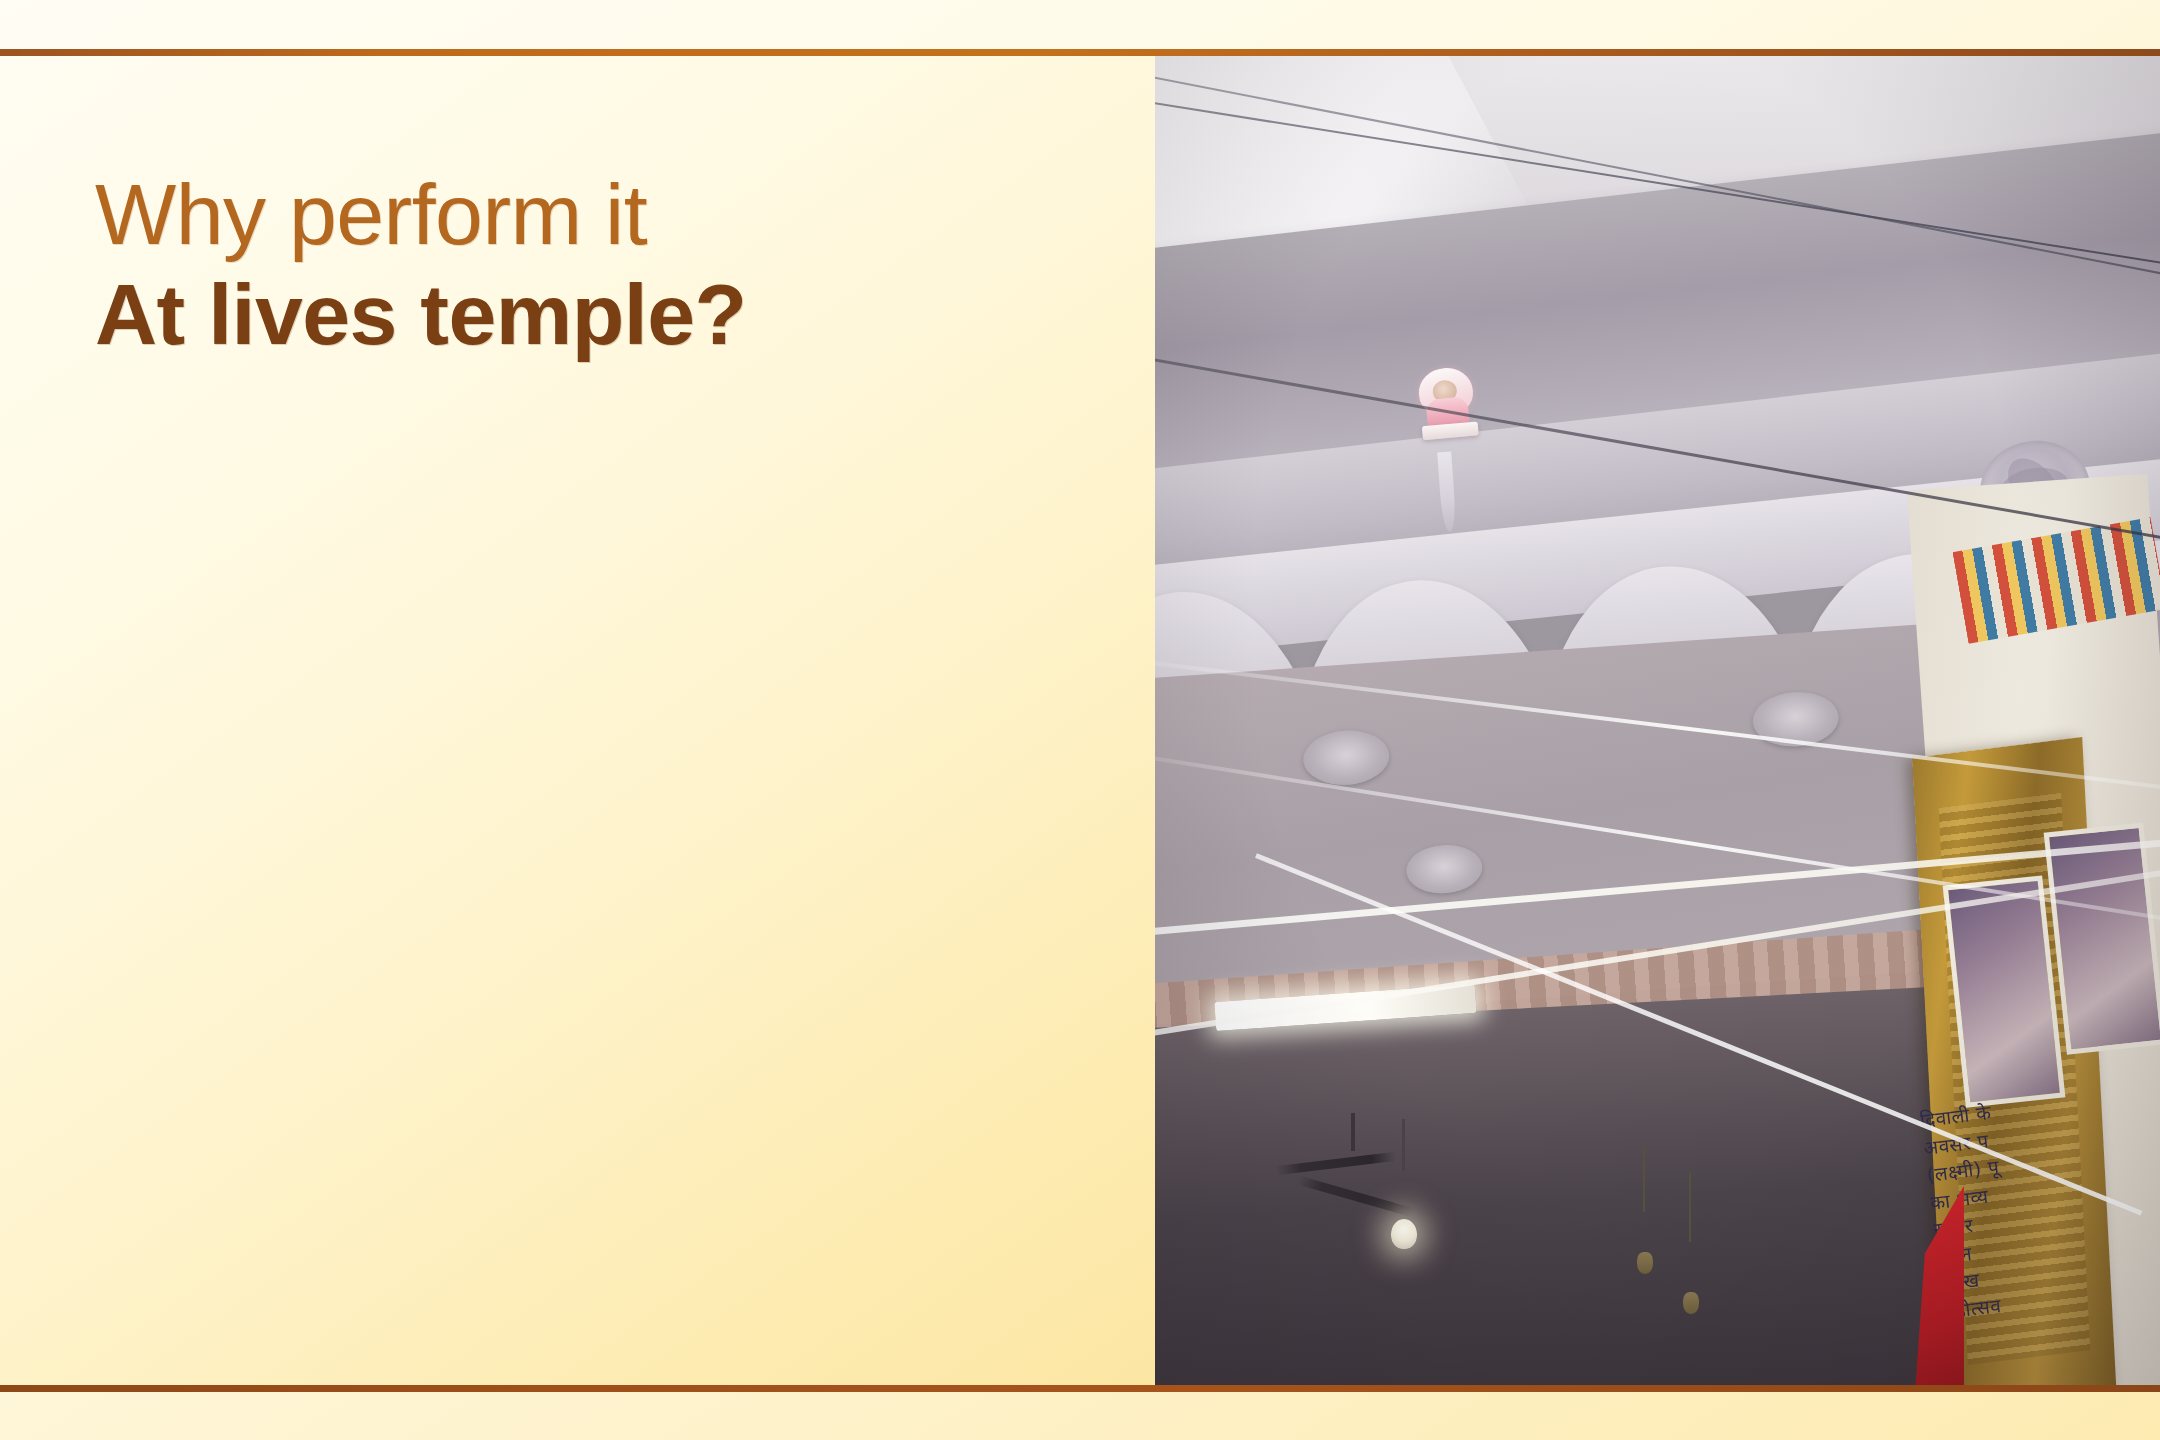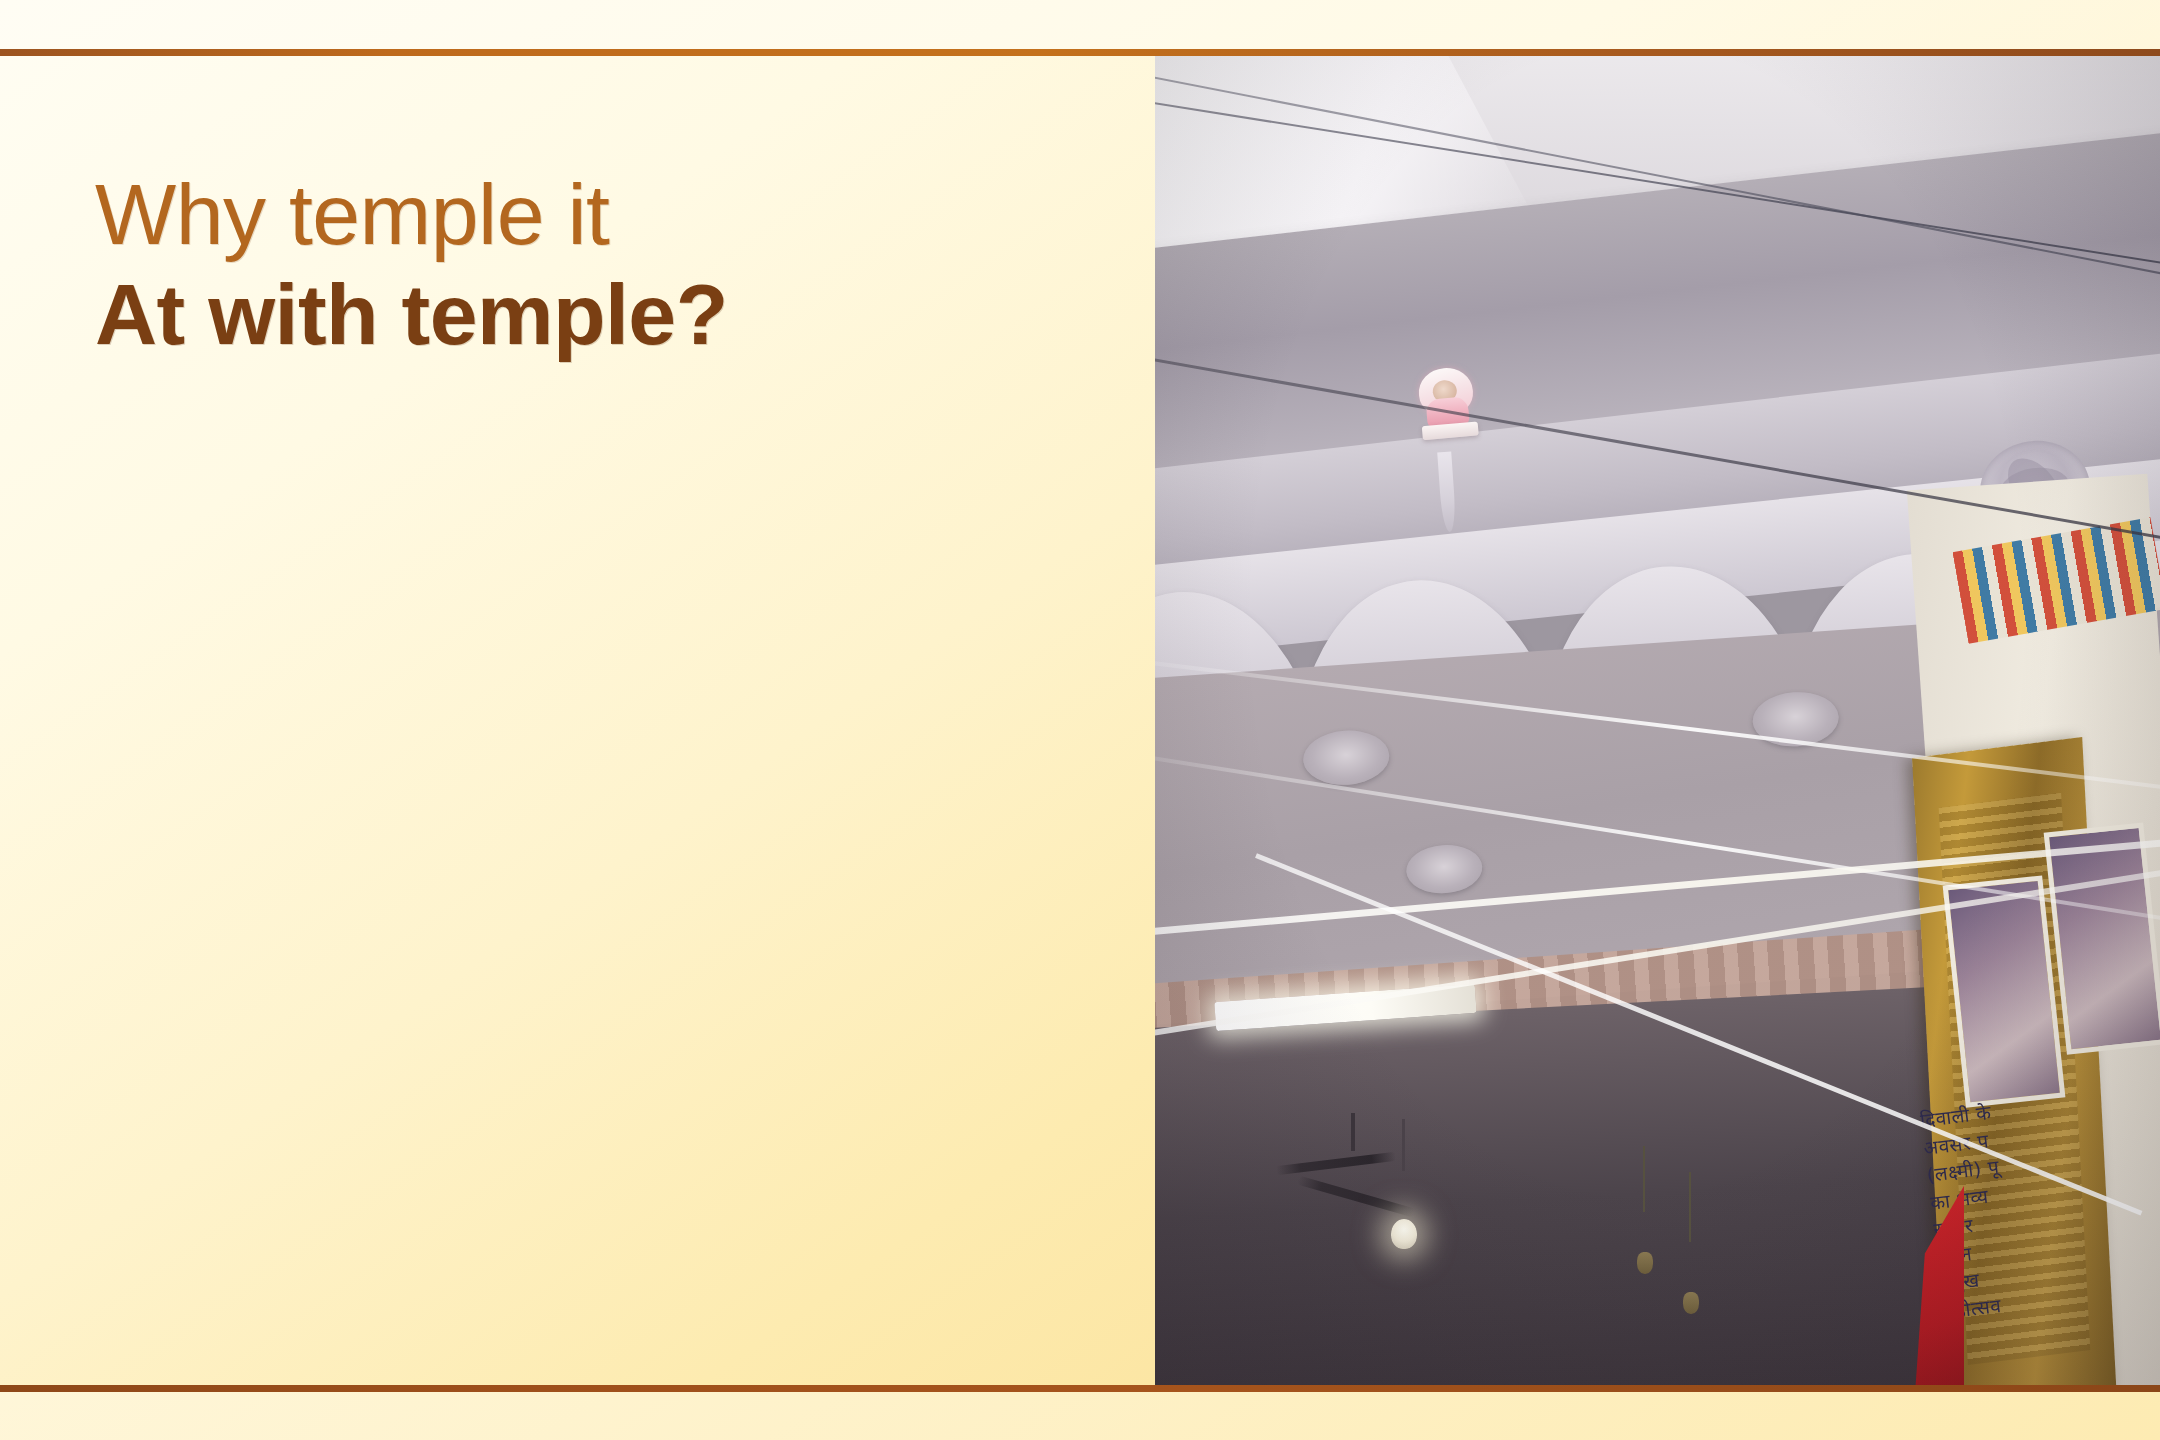--- a/index.html
+++ b/index.html
@@ -419,22 +419,22 @@
 <body>
 
 <div class="slide">
 
   <div class="page-field"></div>
 
   <div class="left-panel">
     <div class="text-block">
 
       <div class="heading">
-        <span class="heading-line1">Why temple it</span>
-        <span class="heading-line2">At with temple?</span>
+        <span class="heading-line1">Why perform it</span>
+        <span class="heading-line2">At lives temple?</span>
       </div>
 
 
     </div>
   </div>
 
   <div class="photo">
     <div class="photo-inner">
 
       <div class="p-sky"></div>

